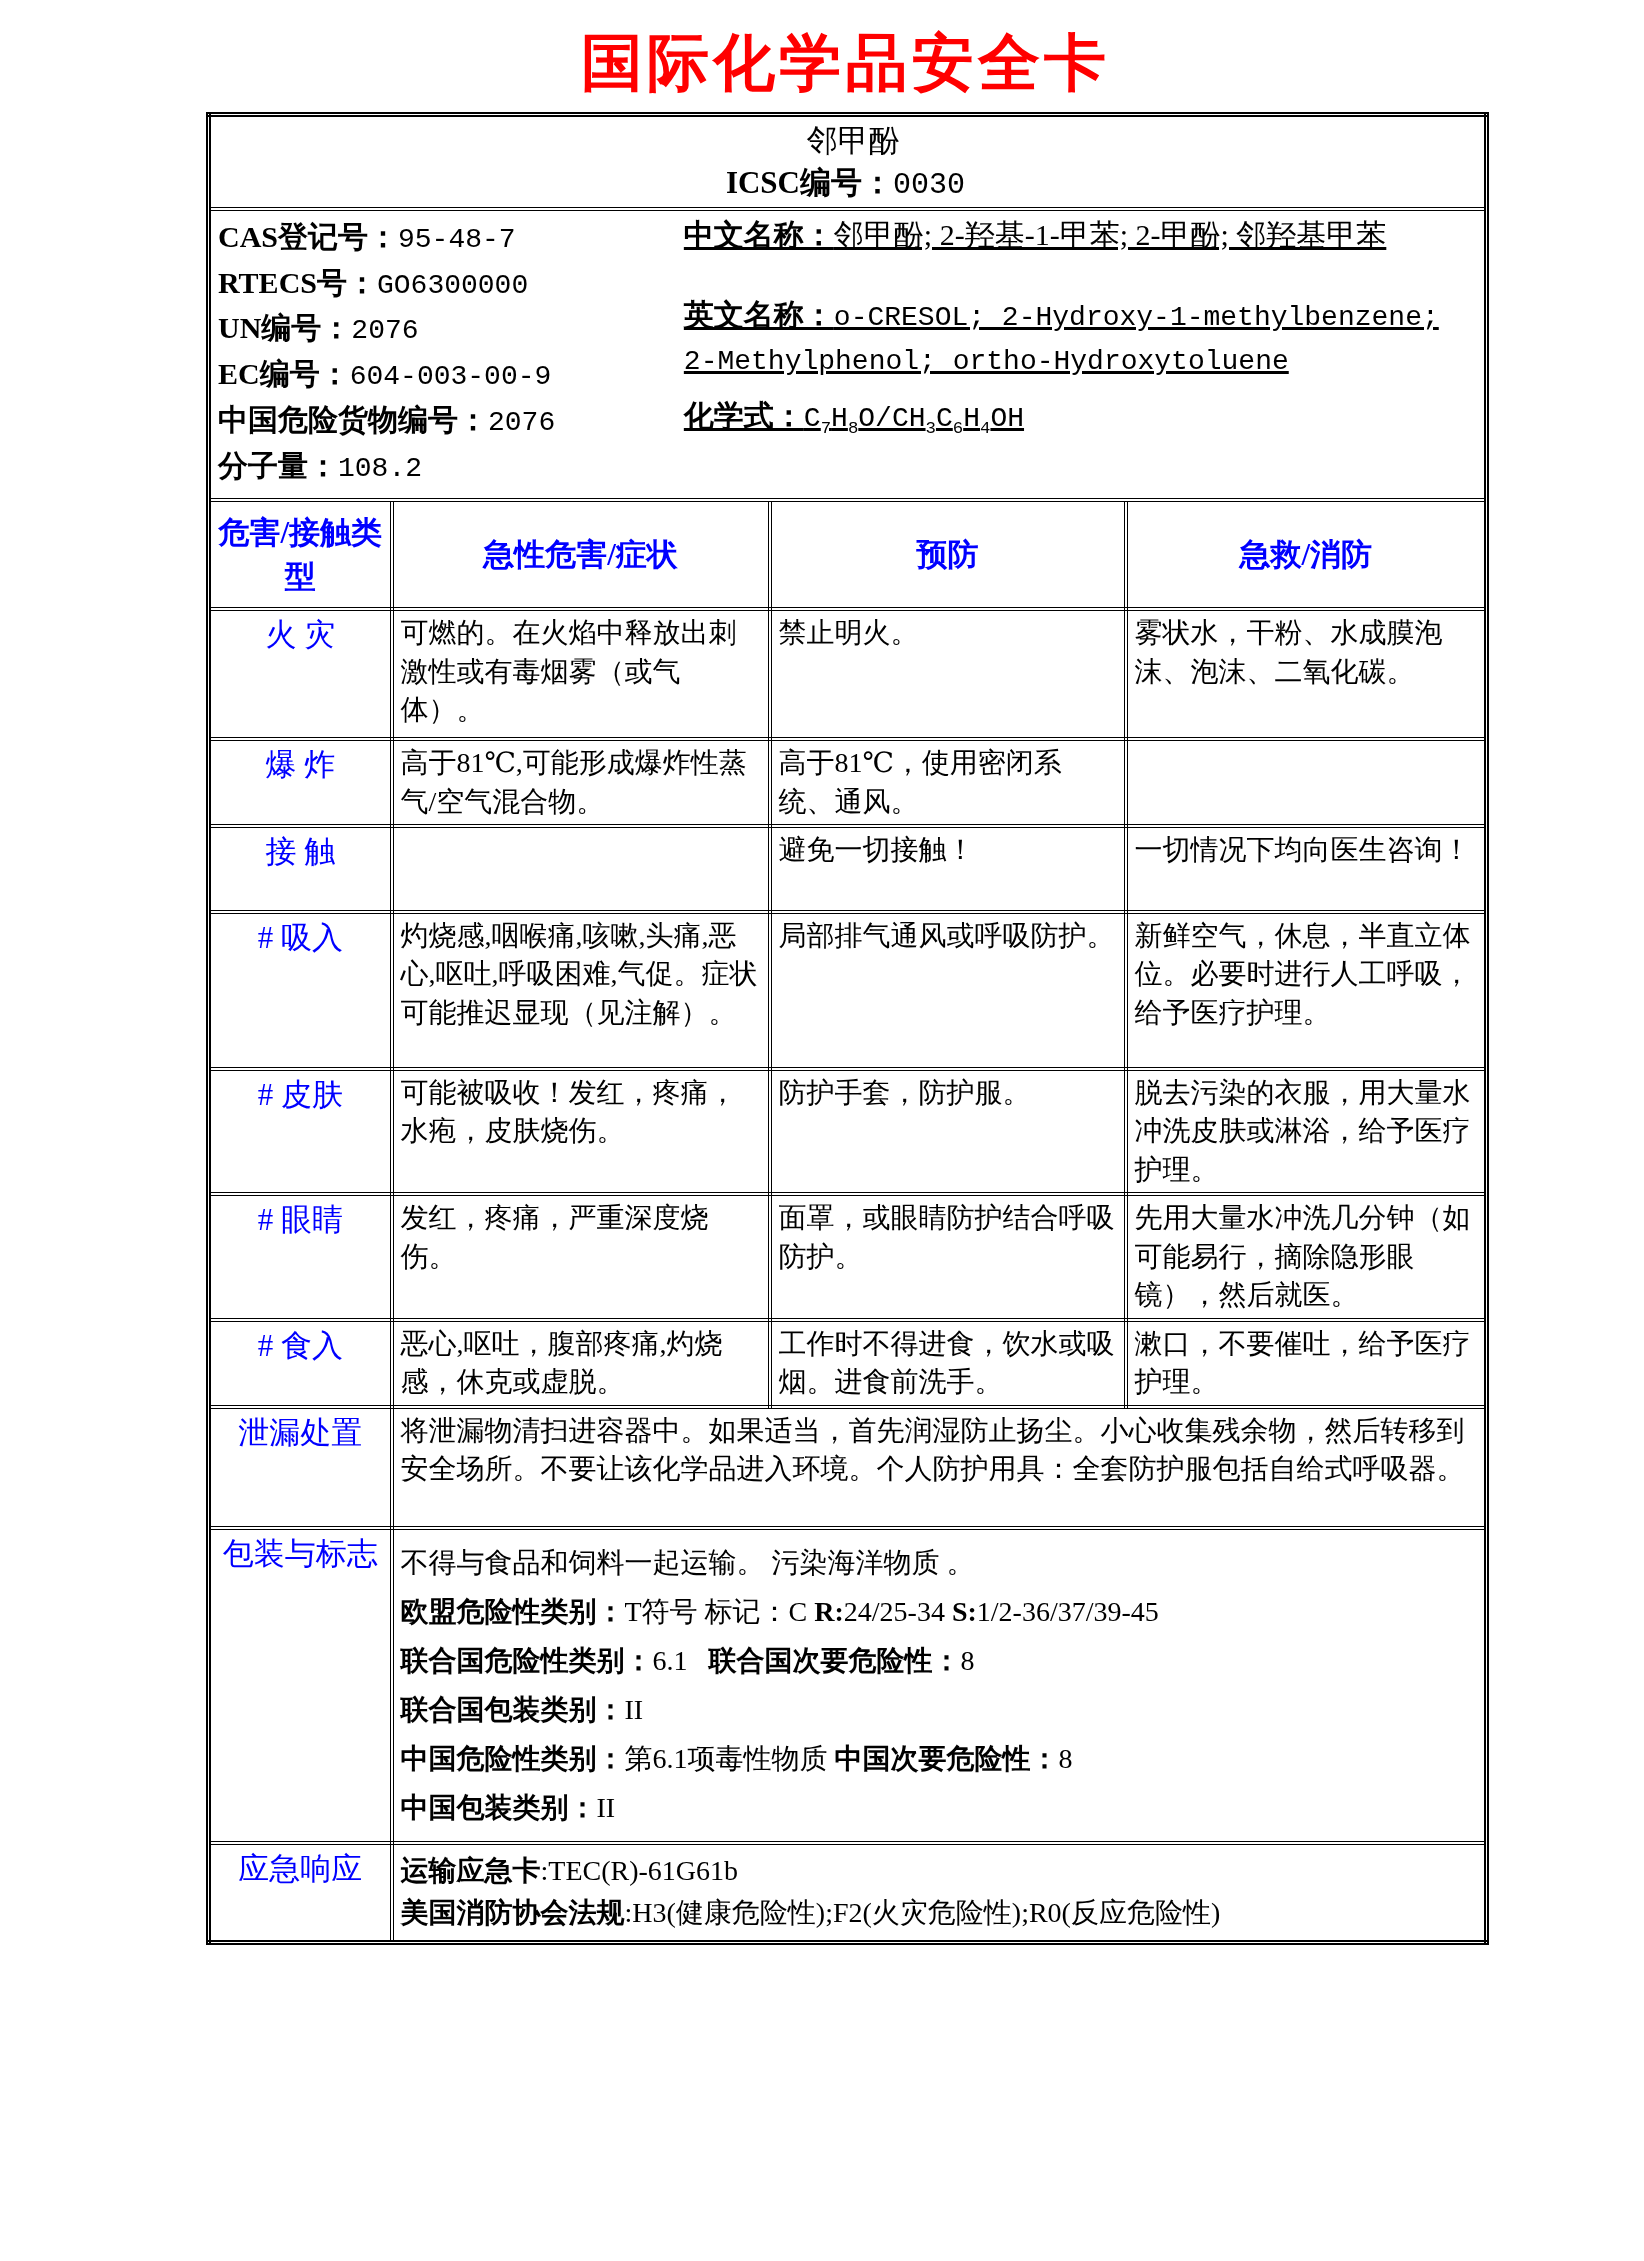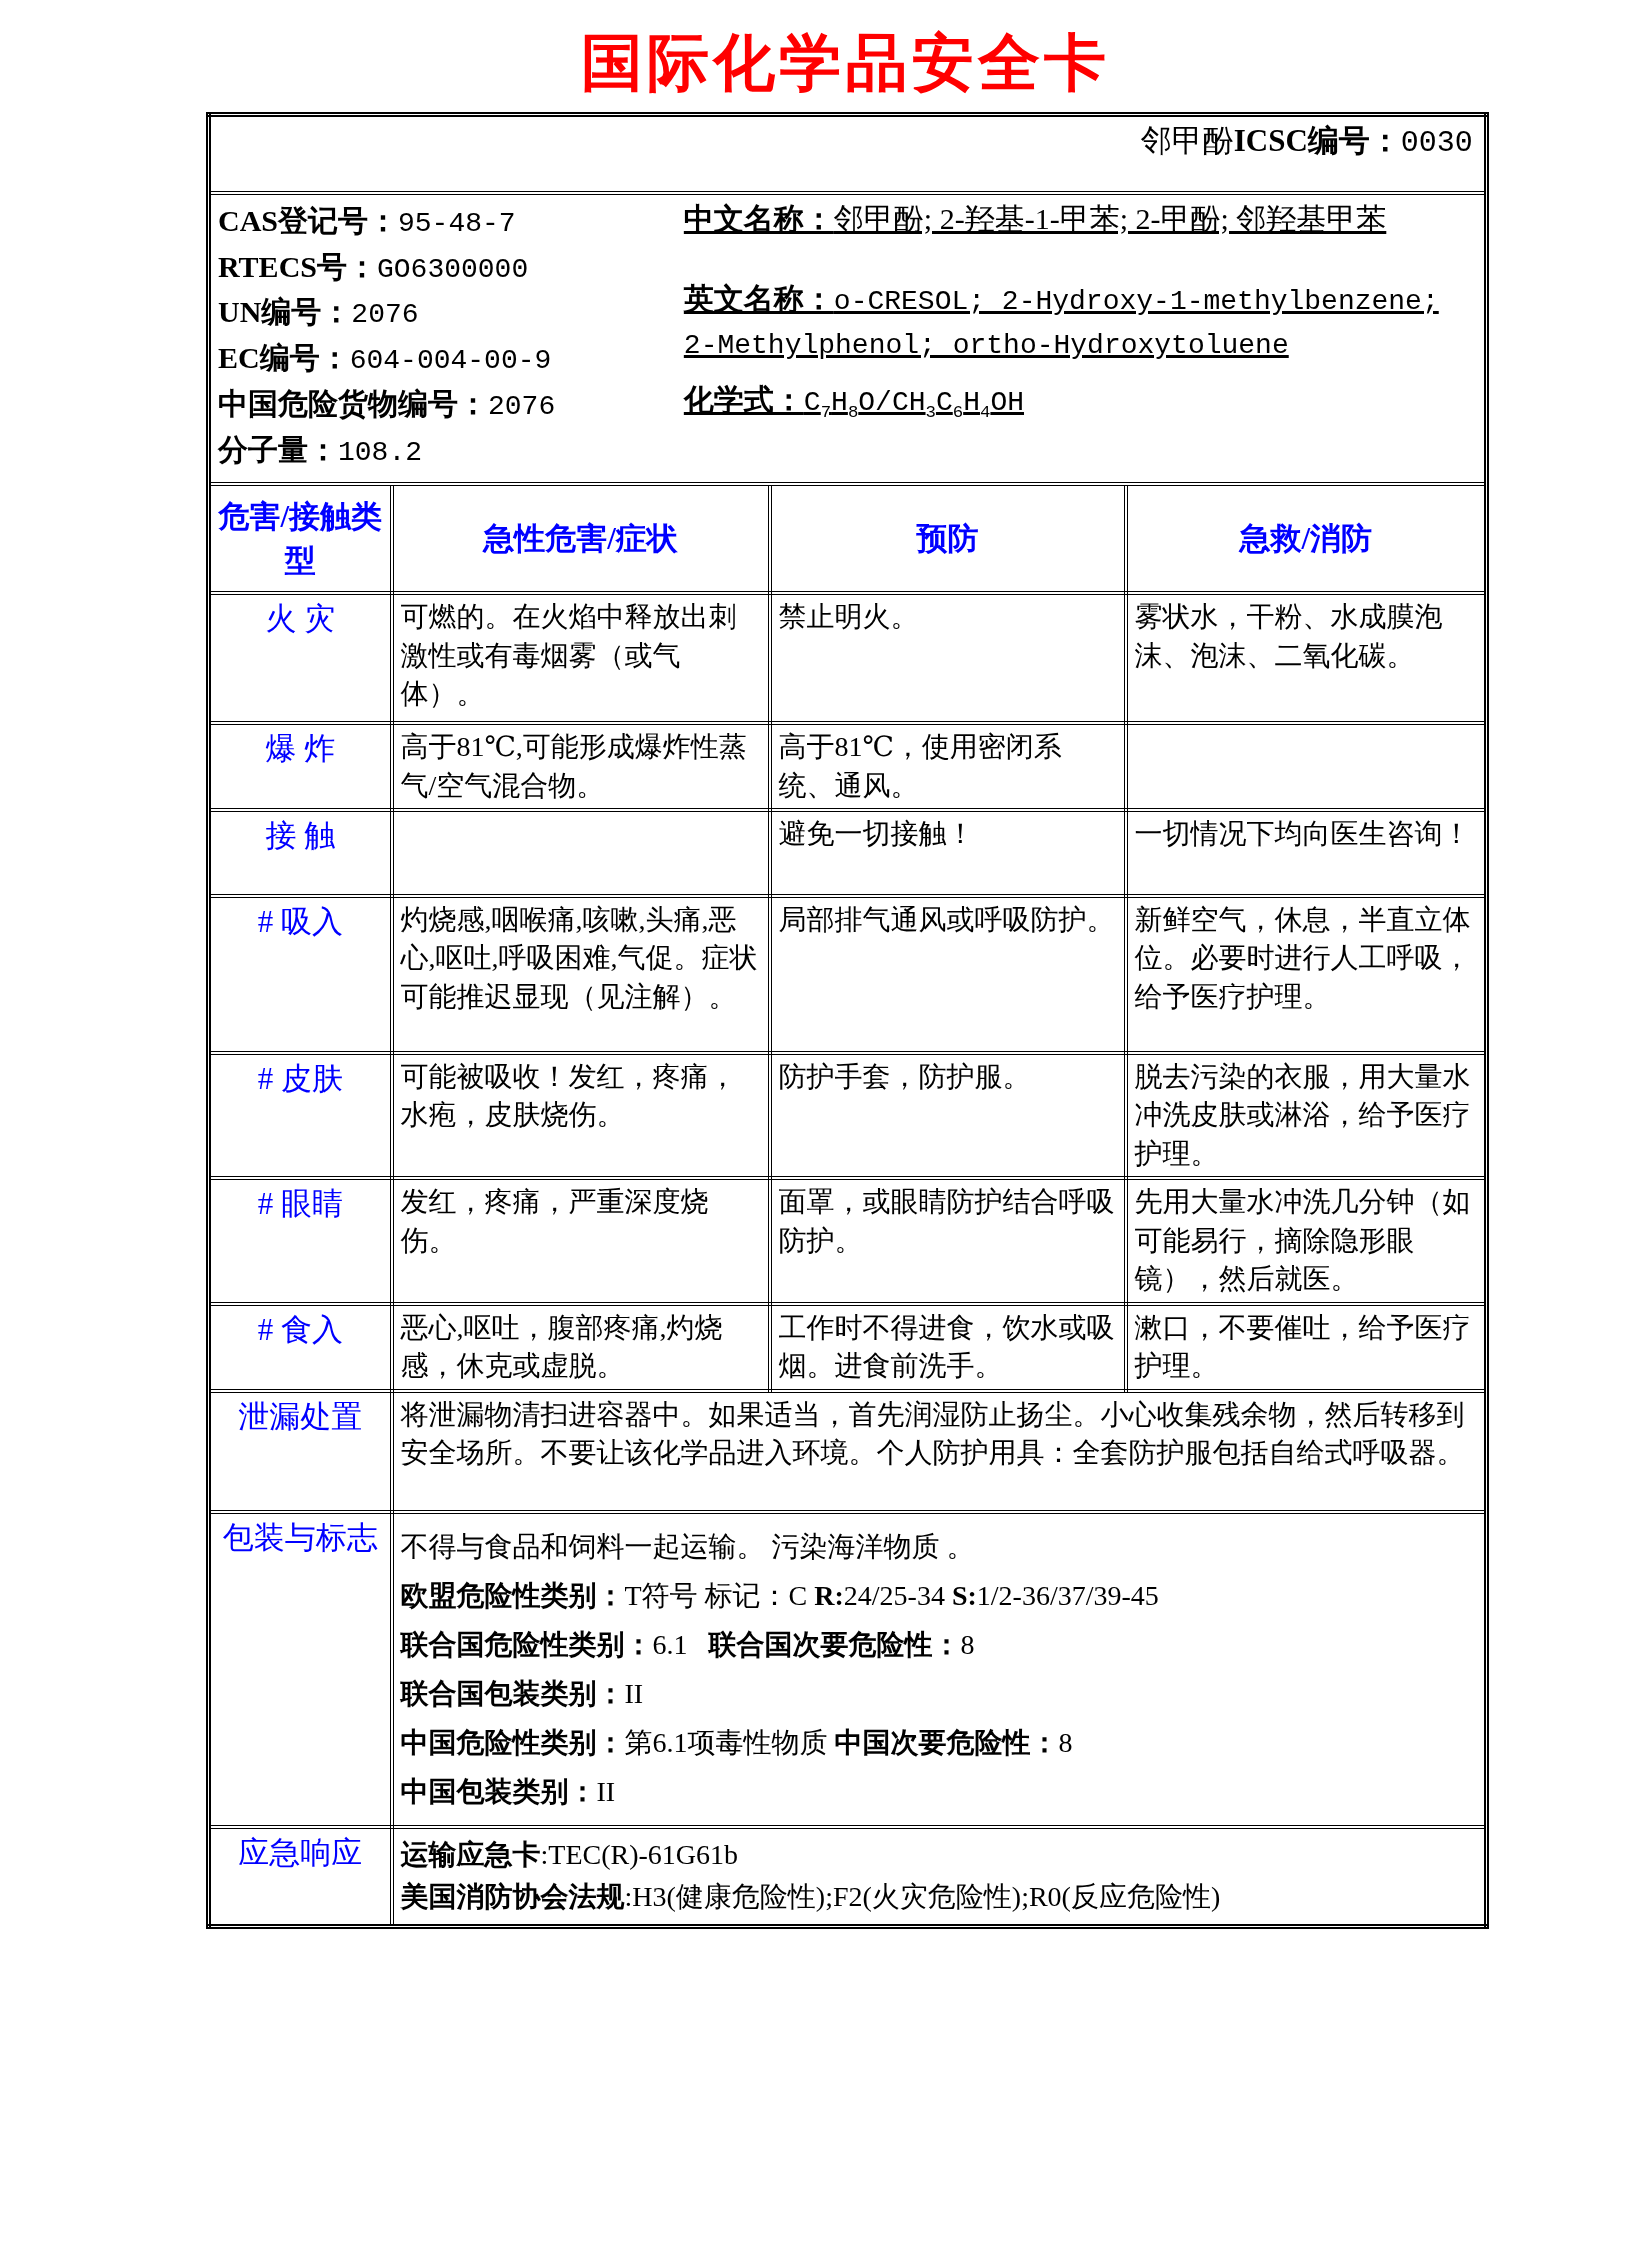--- a/index.html
+++ b/index.html
@@ -17,21 +17,21 @@
     margin-left:206px;width:1279px;table-layout:fixed;
     border-collapse:collapse;border:5.6px double #000;
   }
   table.icsc th, table.icsc td{
     border:4.2px double #000;vertical-align:top;padding:2.8px 7px;
   }
   .lbl{color:#000000;font-weight:bold;}
   .mono{font-family:"Liberation Mono","DejaVu Sans Mono",monospace;}
   
   td.name-row{vertical-align:middle;height:68px;}
-  .nr-wrap{display:flex;justify-content:flex-end;align-items:center;}
+  .nr-wrap{display:flex;justify-content:flex-end;align-items:center;flex-direction:column;}
   .substance{font-size:31px;padding-left:11.3px;}
   .icsc-no{font-size:31px;padding-right:4.2px;}
   .icsc-no .mono{font-size:30px;color:#000;}
   
   td.id-row{height:282px;padding:7px 8.5px;}
   .idwrap{display:flex;}
   .id-left{width:37%;}
   .id-right{width:63%;}
   .id-line{font-size:30px;line-height:1.42;margin:2.1px 0;}
   .id-line .mono{font-size:28px;}
@@ -78,21 +78,21 @@
       </td>
     </tr>
 
     <tr>
       <td class="id-row" colspan="4">
         <div class="idwrap">
           <div class="id-left">
             <div class="id-line"><span class="lbl">CAS登记号：</span><span class="mono">95-48-7</span></div>
             <div class="id-line"><span class="lbl">RTECS号：</span><span class="mono">GO6300000</span></div>
             <div class="id-line"><span class="lbl">UN编号：</span><span class="mono">2076</span></div>
-            <div class="id-line"><span class="lbl">EC编号：</span><span class="mono">604-004-00-9</span></div>
+            <div class="id-line"><span class="lbl">EC编号：</span><span class="mono">604-003-00-9</span></div>
             <div class="id-line"><span class="lbl">中国危险货物编号：</span><span class="mono">2076</span></div>
             <div class="id-line"><span class="lbl">分子量：</span><span class="mono">108.2</span></div>
           </div>
           <div class="id-right">
             <div class="id-block blk-cn"><span class="lbl">中文名称：</span><span>邻甲酚; 2-羟基-1-甲苯; 2-甲酚; 邻羟基甲苯</span></div>
             <div class="id-block blk-en"><span class="lbl">英文名称：</span><span class="mono">o-CRESOL; 2-Hydroxy-1-methylbenzene; 2-Methylphenol; ortho-Hydroxytoluene</span></div>
             <div class="id-block"><span class="lbl">化学式：</span><span class="mono"><span>C</span><sub>7</sub><span>H</span><sub>8</sub><span>O/CH</span><sub>3</sub><span>C</span><sub>6</sub><span>H</span><sub>4</sub><span>OH</span></span></div>
           </div>
         </div>
       </td>

